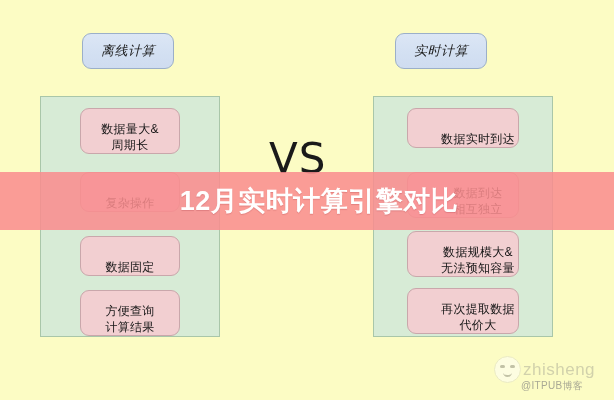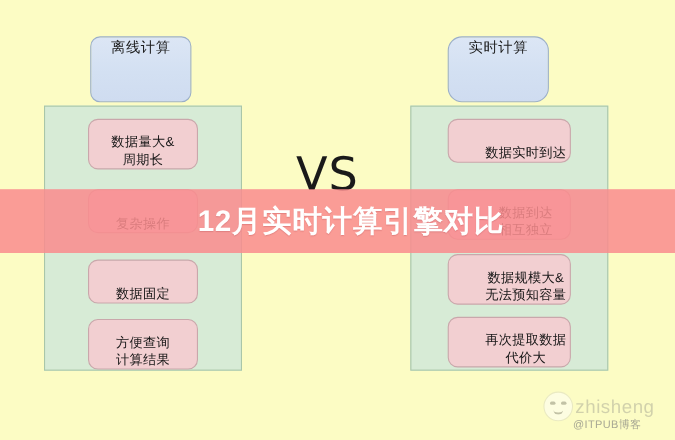--- a/index.html
+++ b/index.html
@@ -17,34 +17,36 @@
     width: 614px;
     height: 400px;
     background: #FCFCC4;
     overflow: hidden;
   }
 
   
   .header-box {
     position: absolute;
     width: 92px;
-    height: 60px;
+    height: 36px;
     border-radius: 9px;
     background: linear-gradient(180deg, #DCE6F5 0%, #D3E0F2 55%, #CFDCF0 100%);
     border: 1px solid #9BAFC9;
     box-sizing: border-box;
     display: flex;
+    align-items: center;
     justify-content: center;
     color: #1b1b1b;
     font-size: 13px;
     letter-spacing: 0.5px;
     font-weight: 500;
+    font-style: italic;
   }
   #header-left  { left: 82px;  top: 33px; }
-  #header-right { left: 407px; top: 33px; border-radius: 13px; }
+  #header-right { left: 395px; top: 33px; }
 
   
   .column-panel {
     position: absolute;
     top: 96px;
     width: 180px;
     height: 241px;
     background: #D7EBD6;
     border: 1px solid #A9C6A9;
     box-sizing: border-box;

